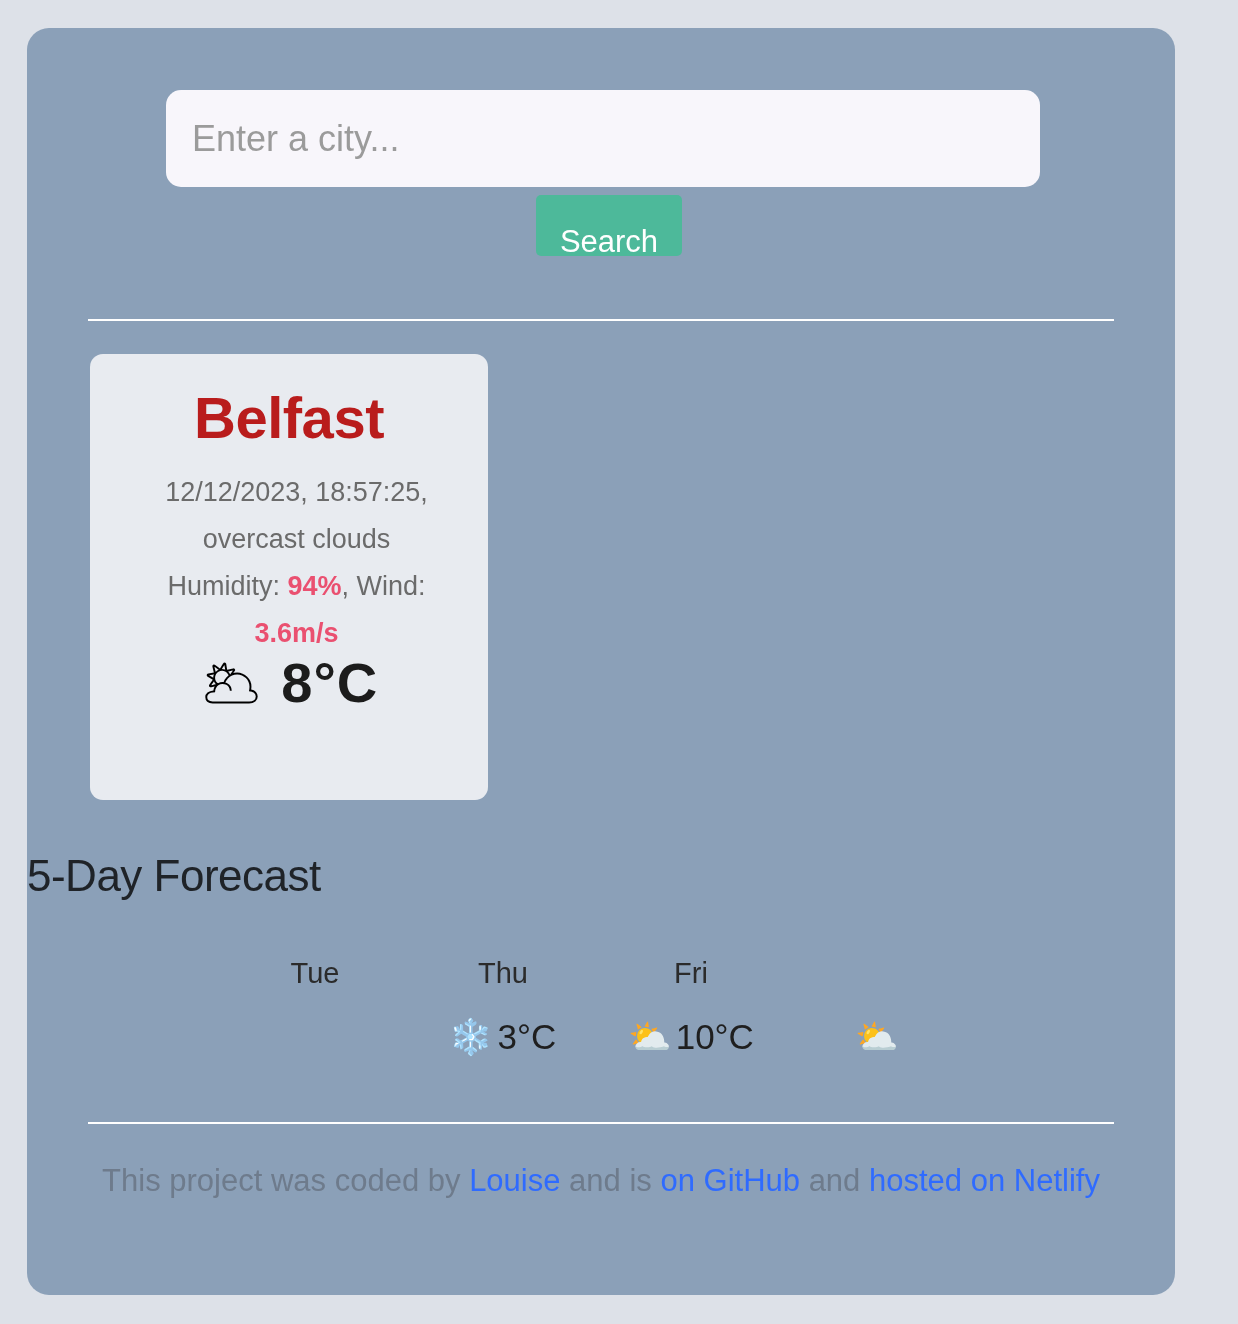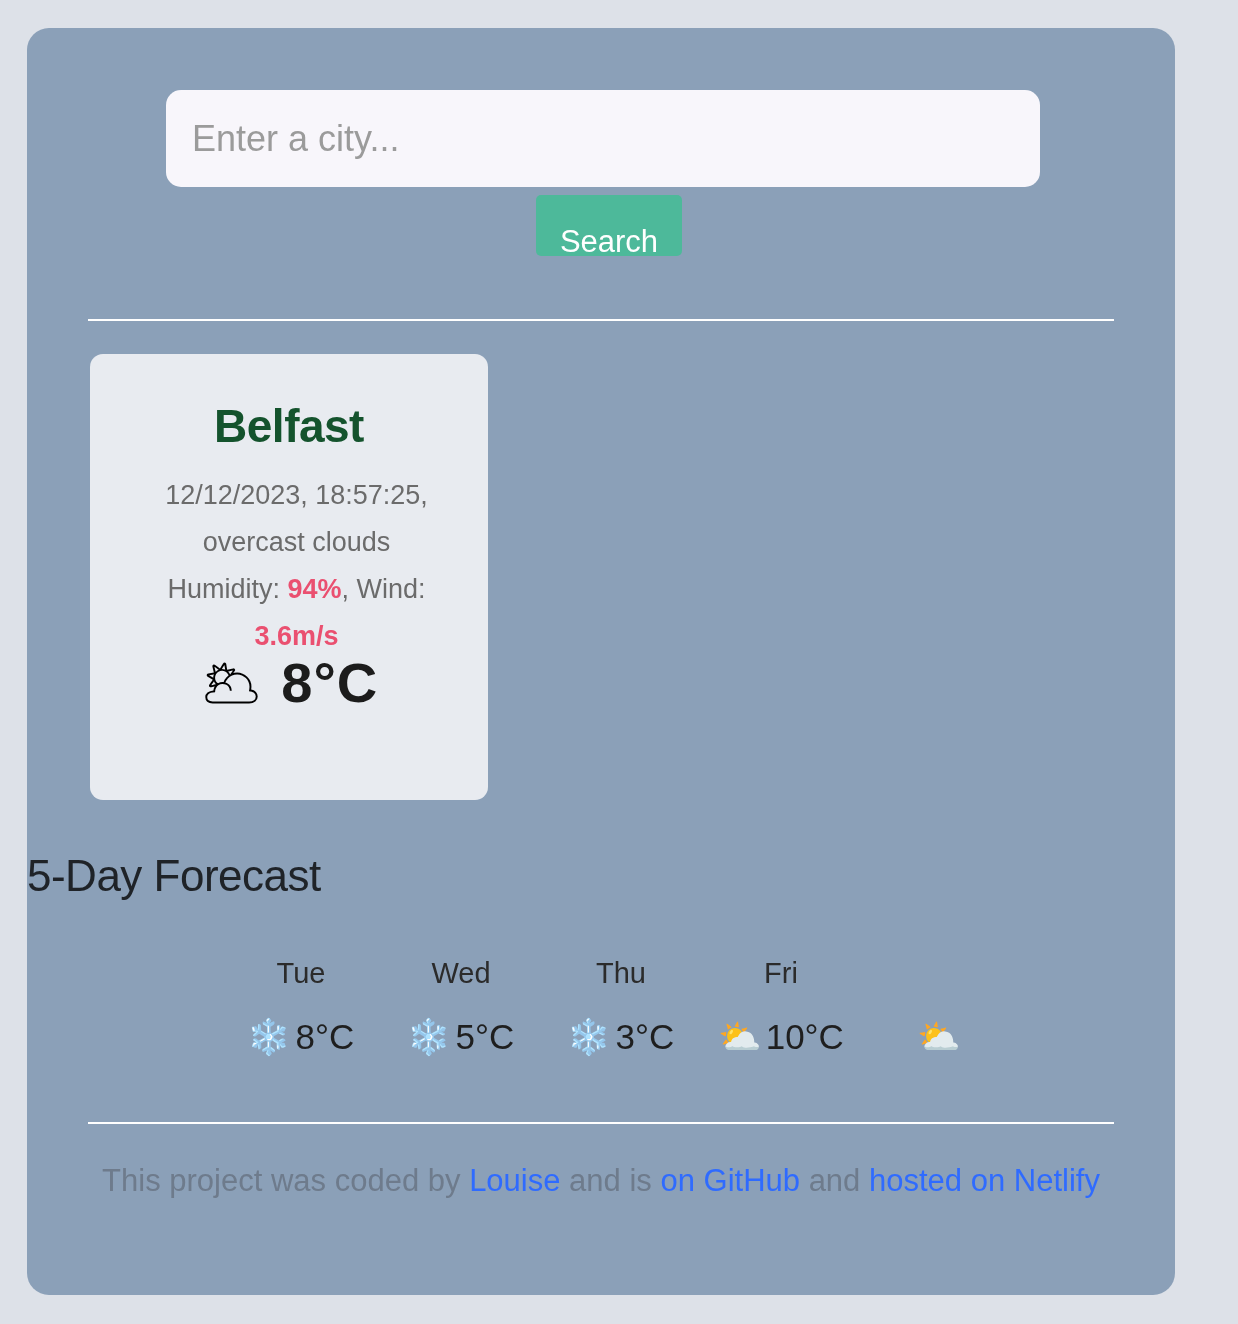--- a/index.html
+++ b/index.html
@@ -91,24 +91,24 @@
     top: 326px;
     width: 398px;
     height: 446px;
     background: #e8ebf0;
     border-radius: 13px;
     box-sizing: border-box;
     text-align: center;
     padding-top: 28px;
   }
   #city-name {
-    font-size: 46px;
+    font-size: 58px;
     font-weight: bold;
-    color: #14532d;
-    margin: 16px;
+    color: #b91c1c;
+    margin: 0;
     line-height: 1.25;
     letter-spacing: -0.5px;
   }
   #card-meta {
     font-size: 27px;
     color: #6b6b6b;
     line-height: 1.75;
     margin: 14px 18px 0 33px;
   }
   .accent {
@@ -219,29 +219,20 @@
       <span id="card-weather-icon">🌥</span>
       <span id="card-temperature"><span>8</span><span class="unit">°C</span></span>
     </div>
   </div>
 
   <h2 id="forecast-heading">5-Day Forecast</h2>
 
   <div id="forecast-row">
     <div class="forecast-day">
       <div class="forecast-dayname">Tue</div>
-      <div class="forecast-line">
-        <span class="forecast-icon">❄️</span><span>8°C</span>
-      </div>
-    </div>
-    <div class="forecast-day">
-      <div class="forecast-dayname">Wed</div>
-      <div class="forecast-line">
-        <span class="forecast-icon">❄️</span><span>5°C</span>
-      </div>
     </div>
     <div class="forecast-day">
       <div class="forecast-dayname">Thu</div>
       <div class="forecast-line">
         <span class="forecast-icon">❄️</span><span>3°C</span>
       </div>
     </div>
     <div class="forecast-day">
       <div class="forecast-dayname">Fri</div>
       <div class="forecast-line">

